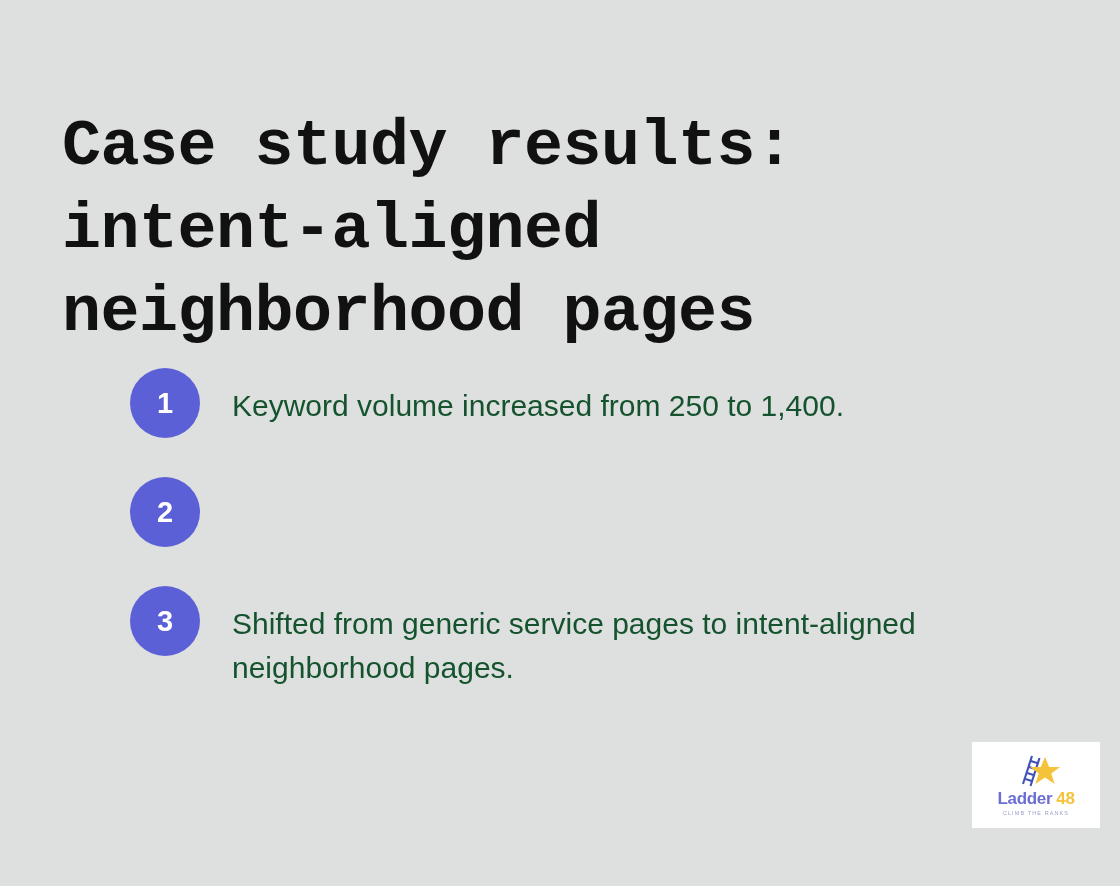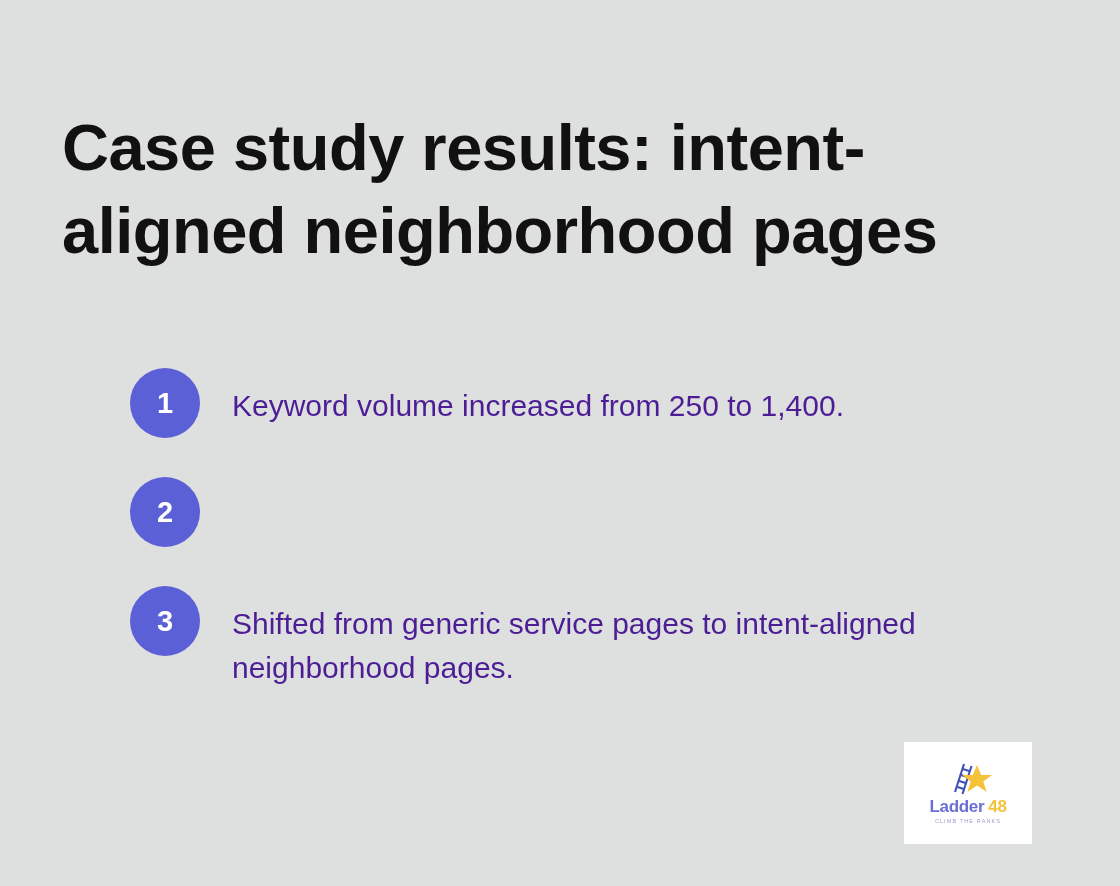--- a/index.html
+++ b/index.html
@@ -24,20 +24,21 @@
     position: absolute;
     left: 62px;
     top: 106px;
     width: 920px;
     font-size: 65px;
     font-weight: bold;
     line-height: 1.28;
     letter-spacing: -0.5px;
     color: #111111;
     margin: 0;
+    font-family: Liberation Mono, monospace;
   }
   .bullet-list {
     position: absolute;
     left: 130px;
     top: 368px;
     width: 900px;
   }
   .bullet-item {
     display: flex;
     align-items: flex-start;
@@ -55,30 +56,30 @@
     display: flex;
     align-items: center;
     justify-content: center;
     line-height: 1;
   }
   .bullet-text {
     flex: 1 1 auto;
     margin-left: 32px;
     font-size: 30px;
     line-height: 1.46;
-    color: #4c1d95;
+    color: #14532d;
     padding-top: 16px;
     max-width: 770px;
   }
   .logo-card {
     position: absolute;
-    left: 904px;
+    left: 972px;
     top: 742px;
     width: 128px;
-    height: 102px;
+    height: 86px;
     background: #ffffff;
     display: flex;
     flex-direction: column;
     align-items: center;
     justify-content: center;
   }
   .logo-mark {
     width: 54px;
     height: 34px;
     display: block;

